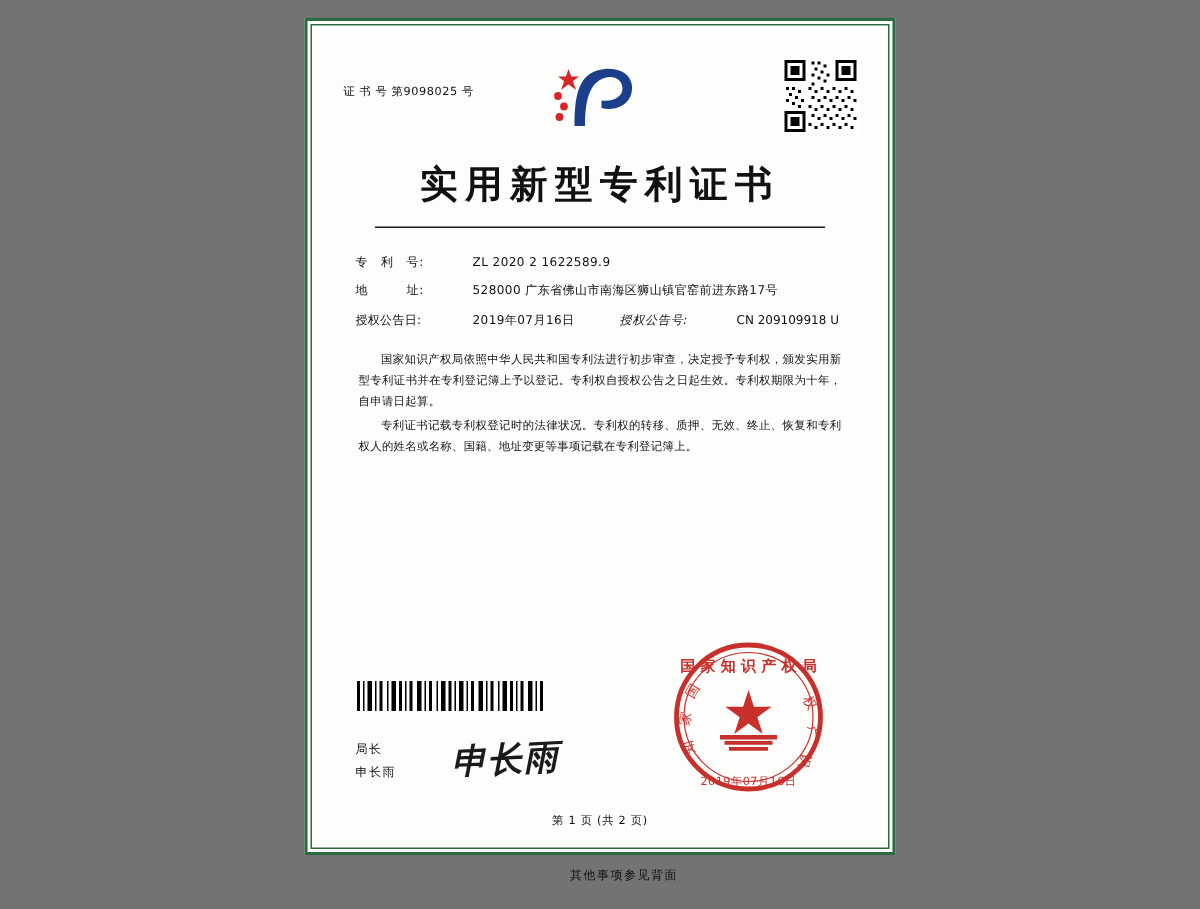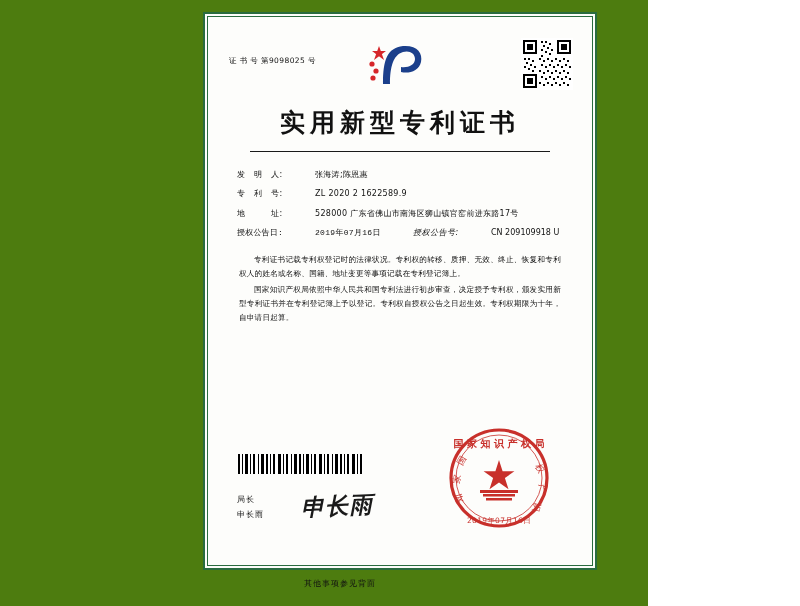--- a/index.html
+++ b/index.html
@@ -9,23 +9,23 @@
   body {
     width: 800px;
     height: 606px;
     background: #ffffff;
     font-family: "DejaVu Sans", "Liberation Sans", sans-serif;
     overflow: hidden;
   }
 
   #page {
     position: relative;
-    width: 648px;
+    width: 800px;
     height: 606px;
-    background: #4d7c0f;
+    background: #737373;
   }
 
   
   .certificate {
     position: absolute;
     left: 203px;
     top: 12px;
     width: 394px;
     height: 558px;
     background: #fdfdfb;
@@ -142,21 +142,20 @@
     font-style: italic;
   }
   .field-row .second-value {
     flex: 1 1 auto;
   }
   .half-left {
     display: flex;
     width: 176px;
     flex: 0 0 176px;
     align-items: flex-start;
-    font-family: Liberation Mono, monospace;
   }
   .half-left .field-label {
     width: 78px;
     flex: 0 0 78px;
   }
 
   
   .paragraphs {
     margin: 14px 24px 0 24px;
   }
@@ -351,24 +350,20 @@
           </svg>
         </div>
       </div>
 
       <div class="title">实用新型专利证书</div>
       <div class="title-rule"></div>
 
       <div class="fields">
 
 
-        <div class="field-row">
-          <div class="field-label">发　明　人:</div>
-          <div class="field-value">张海涛;陈恩惠</div>
-        </div>
 
         <div class="field-row">
           <div class="field-label">专　利　号:</div>
           <div class="field-value">ZL 2020 2 1622589.9</div>
         </div>
 
 
 
         <div class="field-row">
           <div class="field-label">地　　　址:</div>
@@ -380,22 +375,22 @@
             <div class="field-label wide">授权公告日:</div>
             <div class="field-value">2019年07月16日</div>
           </div>
           <div class="second-label">授权公告号:</div>
           <div class="second-value">CN 209109918 U</div>
         </div>
 
       </div>
 
       <div class="paragraphs">
+        <div class="para">国家知识产权局依照中华人民共和国专利法进行初步审查，决定授予专利权，颁发实用新型专利证书并在专利登记簿上予以登记。专利权自授权公告之日起生效。专利权期限为十年，自申请日起算。</div>
         <div class="para">专利证书记载专利权登记时的法律状况。专利权的转移、质押、无效、终止、恢复和专利权人的姓名或名称、国籍、地址变更等事项记载在专利登记簿上。</div>
-        <div class="para">国家知识产权局依照中华人民共和国专利法进行初步审查，决定授予专利权，颁发实用新型专利证书并在专利登记簿上予以登记。专利权自授权公告之日起生效。专利权期限为十年，自申请日起算。</div>
       </div>
 
       <div class="barcode">
         <svg viewBox="0 0 126 20" width="126" height="20" preserveAspectRatio="none" aria-hidden="true">
           <rect width="126" height="20" fill="#ffffff"></rect>
           <g fill="#000000">
             <rect x="1" y="0" width="2" height="20"></rect>
               <rect x="5" y="0" width="1" height="20"></rect>
             <rect x="8" y="0" width="3" height="20"></rect>
               <rect x="13" y="0" width="1" height="20"></rect>
@@ -452,19 +447,20 @@
             <text x="12" y="58" transform="rotate(-80 12 58)">家</text>
             <text x="16" y="76" transform="rotate(-105 16 76)">知</text>
             <text x="88" y="40" transform="rotate(60 88 40)">权</text>
             <text x="92" y="58" transform="rotate(80 92 58)">产</text>
             <text x="88" y="76" transform="rotate(105 88 76)">识</text>
           </g>
         </svg>
       </div>
       <div class="seal-date">2019年07月16日</div>
 
+      <div class="page-num">第 1 页 (共 2 页)</div>
 
     </div>
   </div>
 
   <div class="outside-note">其他事项参见背面</div>
 
 </div>
 
 </body></html>

